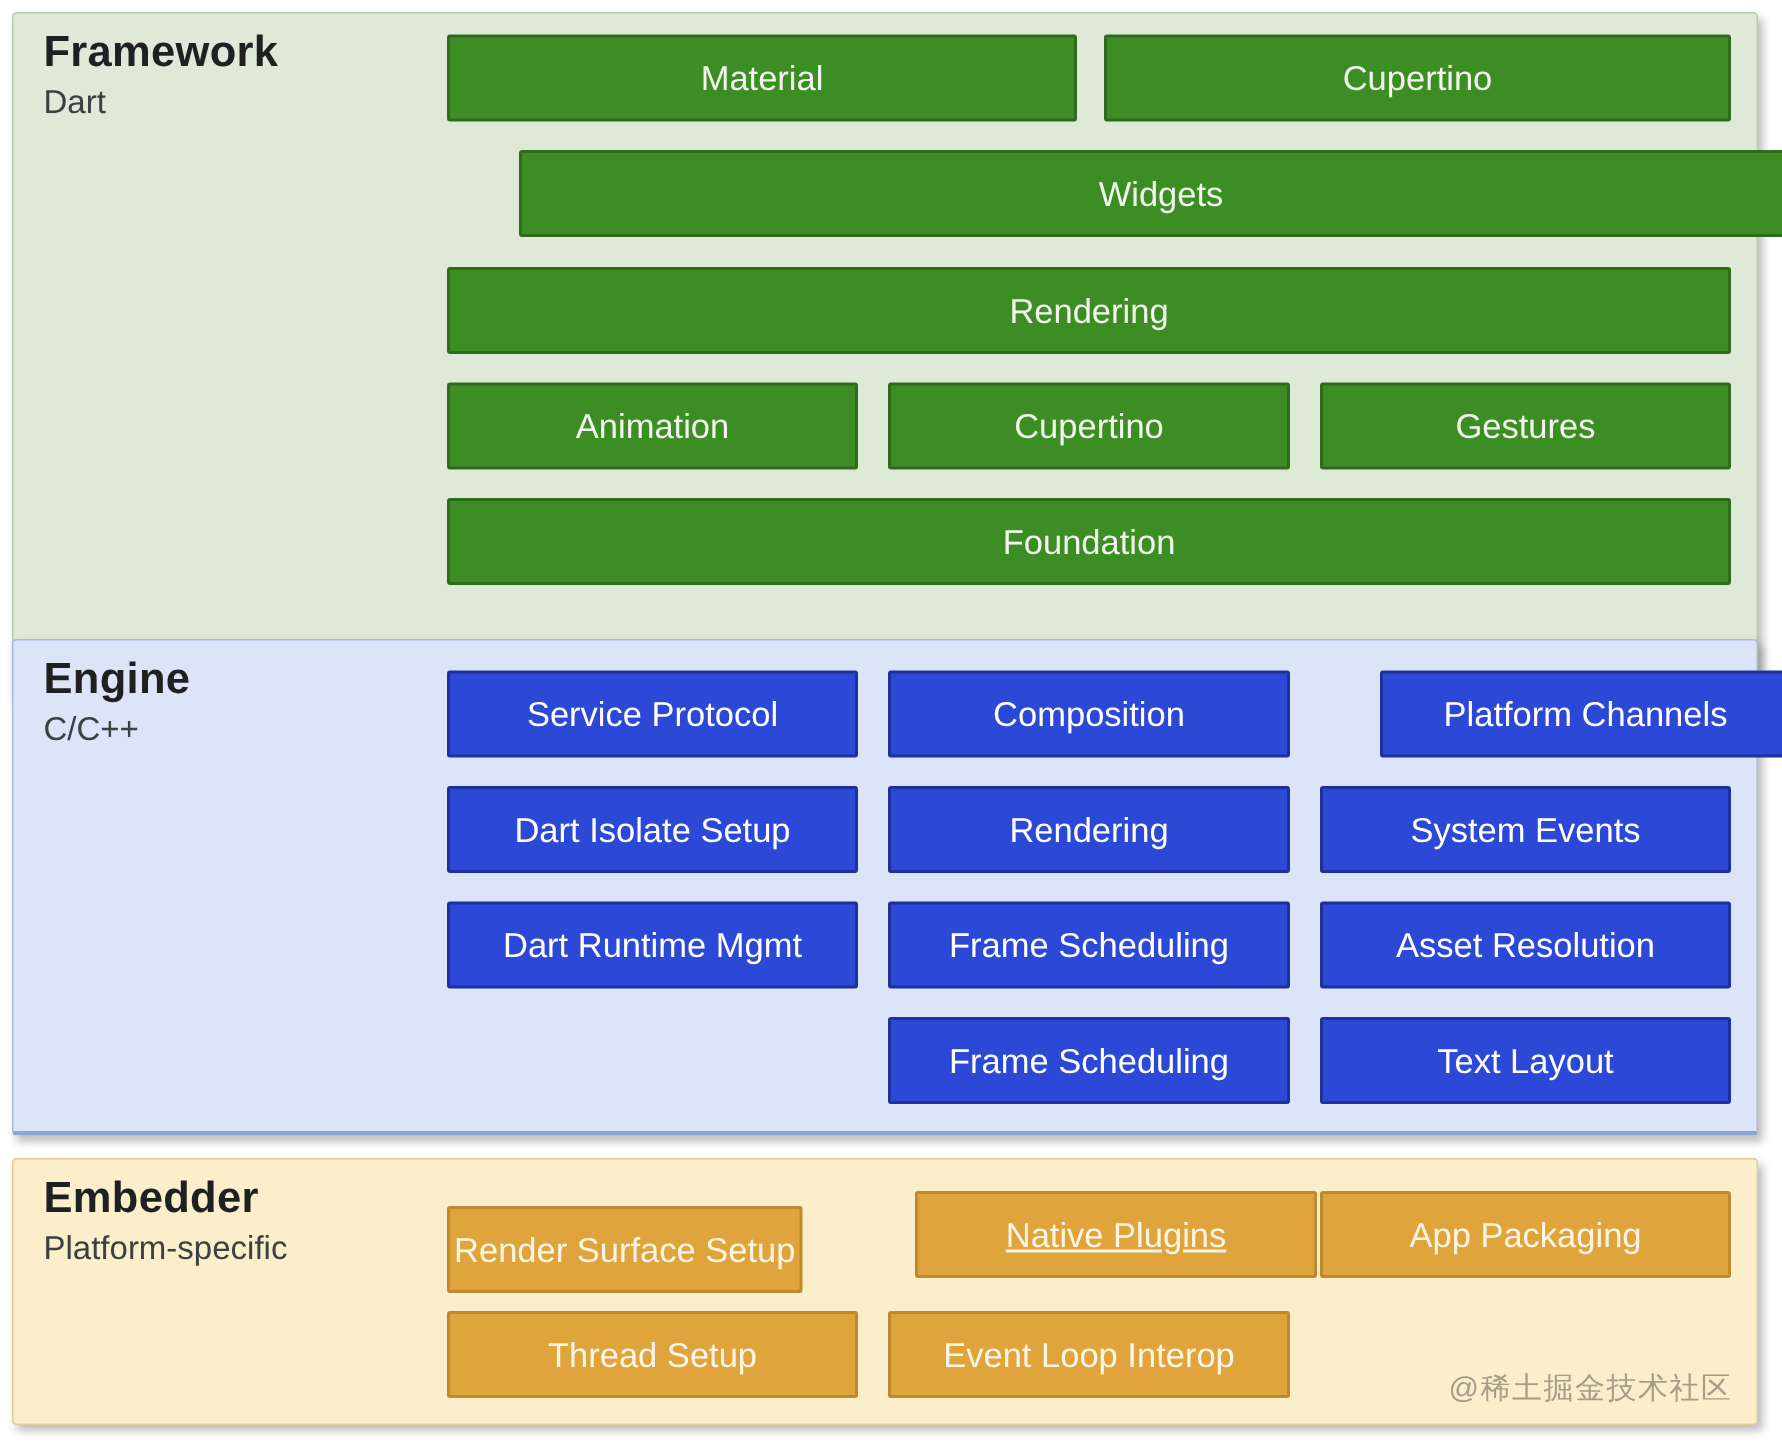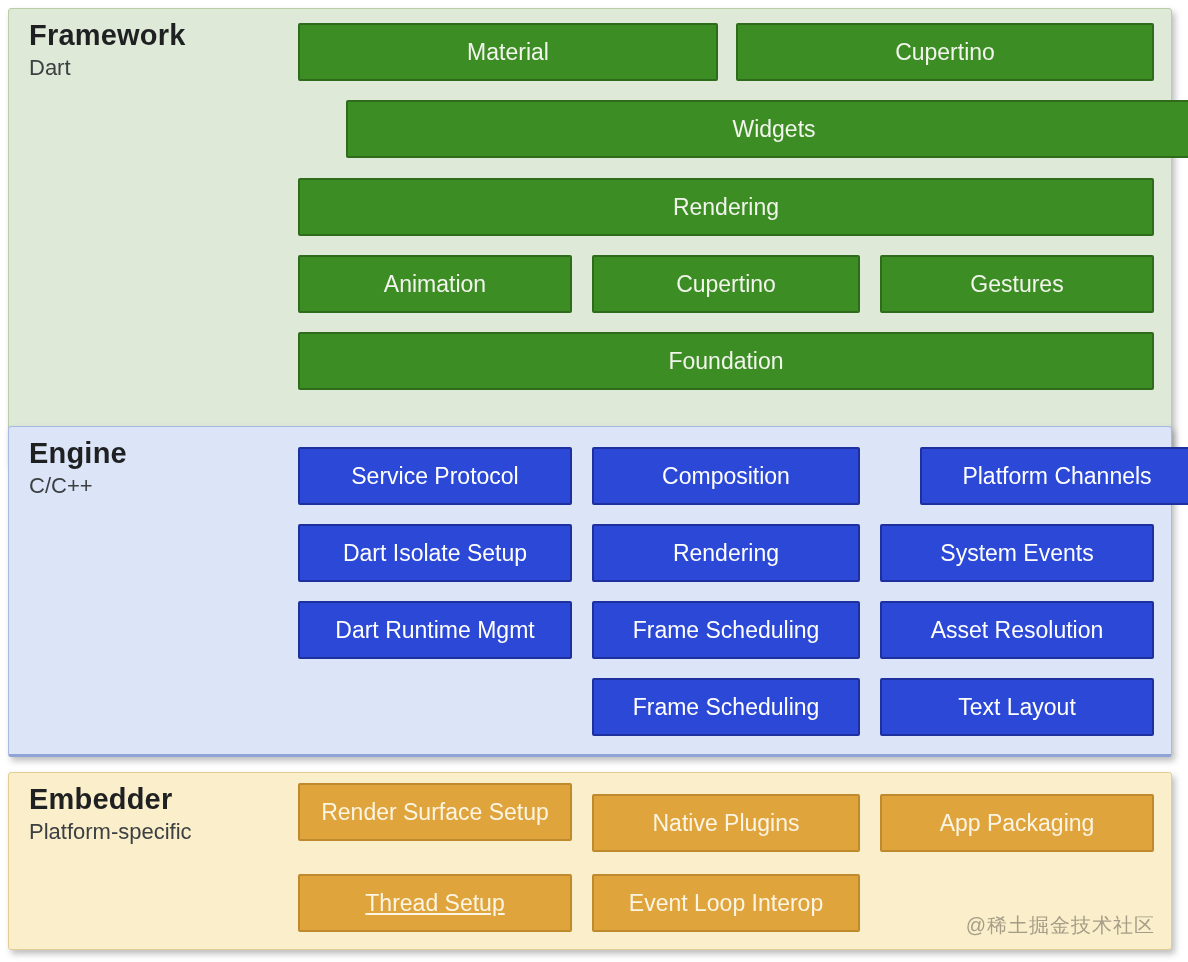--- a/index.html
+++ b/index.html
@@ -119,21 +119,21 @@
     <div class="box box-blue" style="left:871px; top:174px; width:274px;">Asset Resolution</div>
     <div class="box box-blue" style="left:583px; top:251px; width:268px;">Frame Scheduling</div>
     <div class="box box-blue" style="left:871px; top:251px; width:274px;">Text Layout</div>
   </div>
 
   <div class="panel panel-embedder">
     <div class="panel-header">
       <div class="panel-title">Embedder</div>
       <div class="panel-subtitle">Platform-specific</div>
     </div>
-    <div class="box box-orange" style="left:289px; top:10px;  width:274px;">Render Surface Setup</div>
-    <div class="box box-orange" style="left:583px; top:21px;  width:268px;">Native Plugins</div>
+    <div class="box box-orange" style="left:289px; top:31px;  width:237px;">Render Surface Setup</div>
+    <div class="box box-orange" style="left:601px; top:21px;  width:268px;text-decoration:underline;">Native Plugins</div>
     <div class="box box-orange" style="left:871px; top:21px;  width:274px;">App Packaging</div>
-    <div class="box box-orange" style="left:289px; top:101px; width:274px;text-decoration:underline;">Thread Setup</div>
+    <div class="box box-orange" style="left:289px; top:101px; width:274px;">Thread Setup</div>
     <div class="box box-orange" style="left:583px; top:101px; width:268px;">Event Loop Interop</div>
     <div class="watermark">@稀土掘金技术社区</div>
   </div>
 
 </div>
 
 </body></html>

